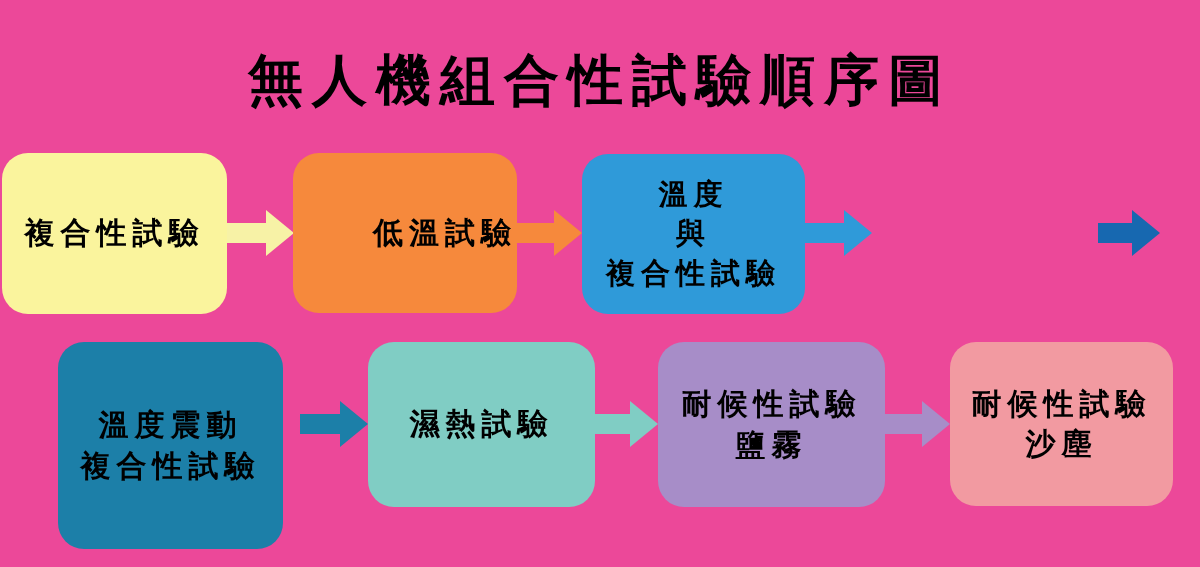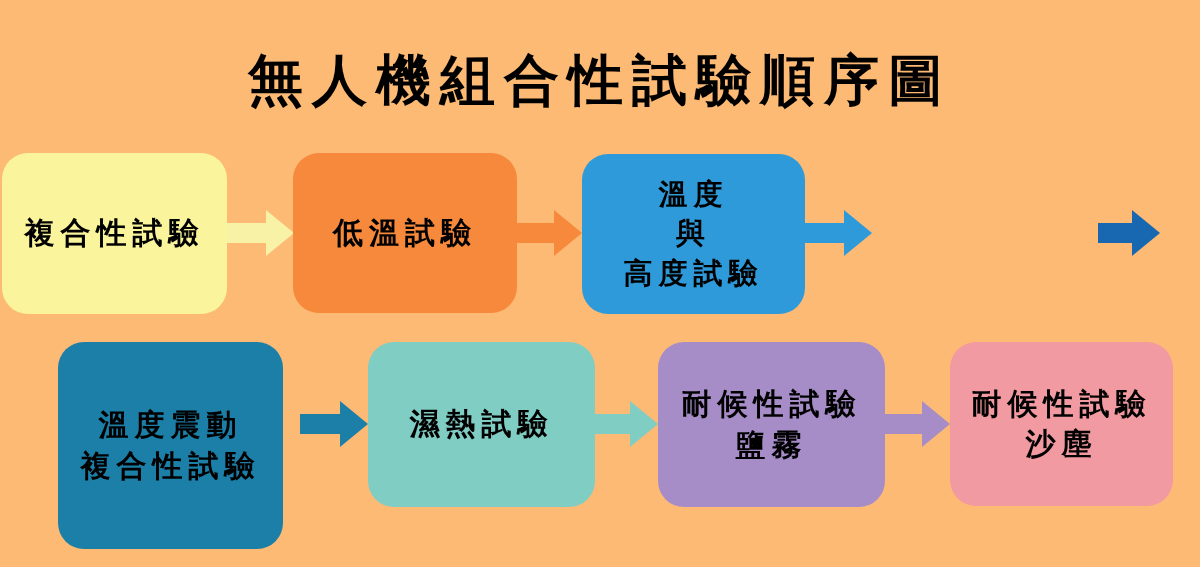--- a/index.html
+++ b/index.html
@@ -5,21 +5,21 @@
   html, body {
     margin: 0;
     padding: 0;
     background: #ffffff;
     font-family: "DejaVu Sans", "Liberation Sans", sans-serif;
   }
   .canvas {
     position: relative;
     width: 1200px;
     height: 567px;
-    background: #fdba74;
+    background: #ec4899;
     overflow: hidden;
   }
   .title {
     position: absolute;
     top: 44px;
     left: 0;
     width: 100%;
     text-align: center;
     font-size: 55px;
     font-weight: bold;
@@ -73,33 +73,33 @@
 
   <div class="box" style="left: 2px; top: 153px; width: 225px; height: 161px; --c: #FAF49D;">
     <span class="label">複合性試驗</span>
   </div>
 
   <div class="arrow" style="left: 227px; top: 210px; --c: #F7F2A6;">
     <span class="shaft" style="width:39px;"></span>
     <span class="head"></span>
   </div>
 
-  <div class="box" style="left: 293px; top: 153px; width: 224px; height: 160px; --c: #F6893C;">
+  <div class="box" style="left: 293px; top: 153px; width: 224px; height: 160px; justify-content: flex-end; --c: #F6893C;">
     <span class="label">低溫試驗</span>
   </div>
 
   <div class="arrow" style="left: 517px; top: 210px; --c: #F6893C;">
     <span class="shaft" style="width:37px;"></span>
     <span class="head"></span>
   </div>
 
   <div class="box" style="left: 582px; top: 154px; width: 223px; height: 160px; font-size: 29px; --c: #2F9AD9;">
     <span class="label">溫度
 與
-高度試驗</span>
+複合性試驗</span>
   </div>
 
   <div class="arrow" style="left: 805px; top: 210px; --c: #2F9AD9;">
     <span class="shaft" style="width:39px;"></span>
     <span class="head"></span>
   </div>
 
 
   <div class="arrow" style="left: 1098px; top: 210px; --c: #1768B0;">
     <span class="shaft" style="width:34px;"></span>

